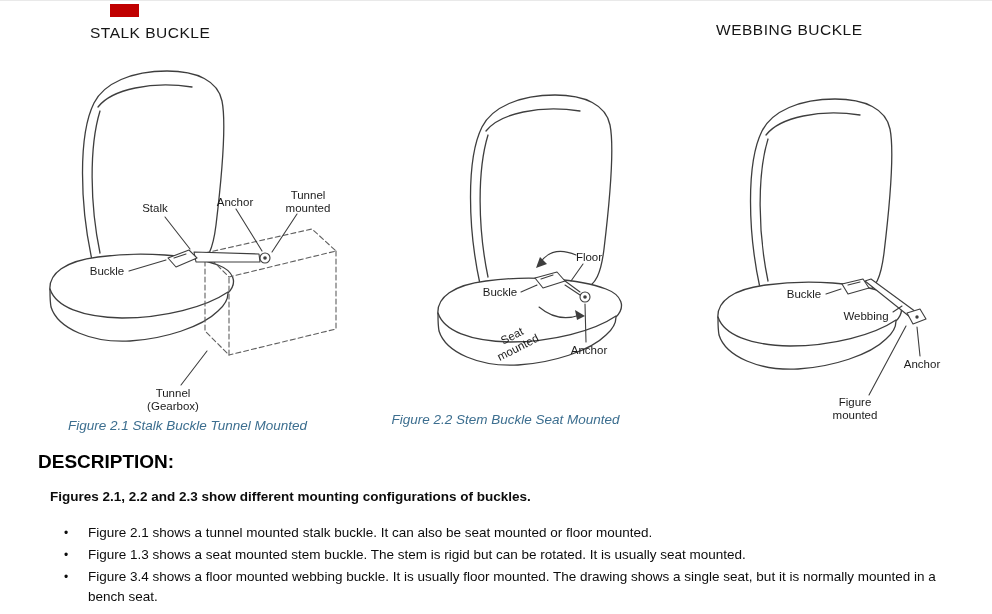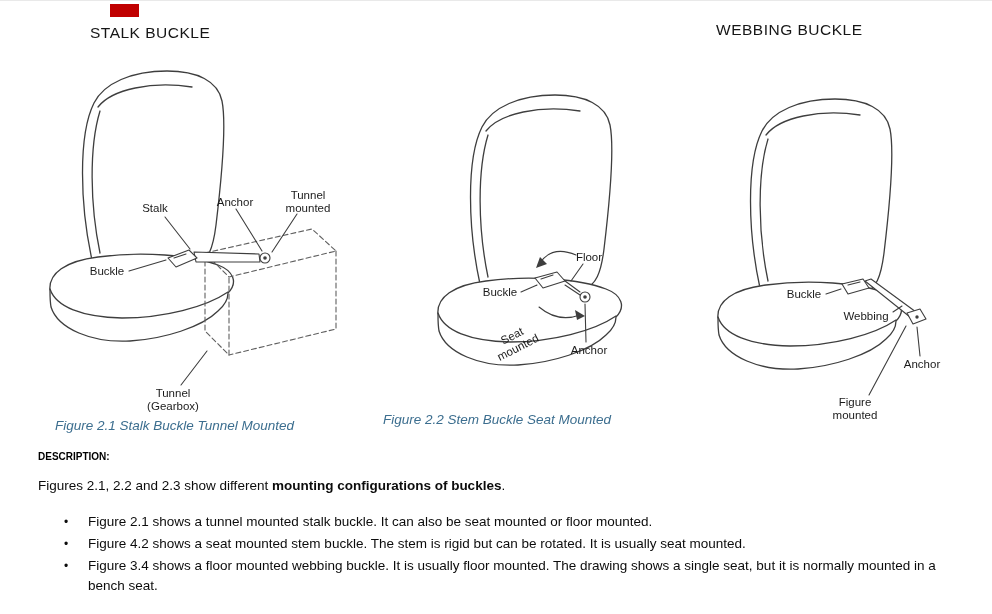--- a/index.html
+++ b/index.html
@@ -13,26 +13,26 @@
   .fig-title {
     position:absolute; text-align:left; font-size:15.5px; letter-spacing:.5px;
     color:#161616; white-space:nowrap;
   }
   .lbl {
     position:absolute; font-size:11.5px; color:#1b1b1b; text-align:center;
     line-height:12.5px; white-space:nowrap;
   }
   .lbl.rot { transform:rotate(-27deg); white-space:normal; }
   .caption {
-    position:absolute; font-size:13.5px; font-style:italic;
+    position:absolute; text-align:center; font-size:13.5px; font-style:italic;
     color:#3c6e8f; white-space:nowrap;
   }
   .desc { position:absolute; left:38px; top:450px; right:26px; font-size:13.5px; color:#0c0c0c; }
-  .desc-heading { font-size:10px; font-weight:bold; margin:0 0 15px 0; color:#000; }
-  .intro { margin:0 0 17px 0; line-height:18px; }
+  .desc-heading { font-size:19px; font-weight:bold; margin:0 0 15px 0; color:#000; }
+  .intro { margin:0 0 17px 12px; line-height:18px;font-weight:bold; }
   .brow { display:flex; padding-left:26px; line-height:20px; margin-bottom:2px; }
   .bdot { width:24px; flex:none; font-size:12px; }
   .btext { max-width:862px; }
 </style>
 </head>
 <body>
 
 <div class="page">
 
   <div class="red-mark"></div>
@@ -134,21 +134,21 @@
 
   <div class="desc">
     <div class="desc-heading">DESCRIPTION:</div>
     <div class="intro"><span>Figures 2.1, 2.2 and 2.3 show different </span><b>mounting configurations of buckles</b><span>.</span></div>
     <div class="brow">
       <span class="bdot">•</span>
       <span class="btext">Figure 2.1 shows a tunnel mounted stalk buckle. It can also be seat mounted or floor mounted.</span>
     </div>
     <div class="brow">
       <span class="bdot">•</span>
-      <span class="btext">Figure 4.2 shows a seat mounted stem buckle. The stem is rigid but can be rotated. It is usually seat mounted.</span>
+      <span class="btext">Figure 1.3 shows a seat mounted stem buckle. The stem is rigid but can be rotated. It is usually seat mounted.</span>
     </div>
     <div class="brow">
       <span class="bdot">•</span>
       <span class="btext">Figure 3.4 shows a floor mounted webbing buckle. It is usually floor mounted. The drawing shows a single seat, but it is normally mounted in a bench seat.</span>
     </div>
   </div>
 
 </div>
 
 </body></html>

